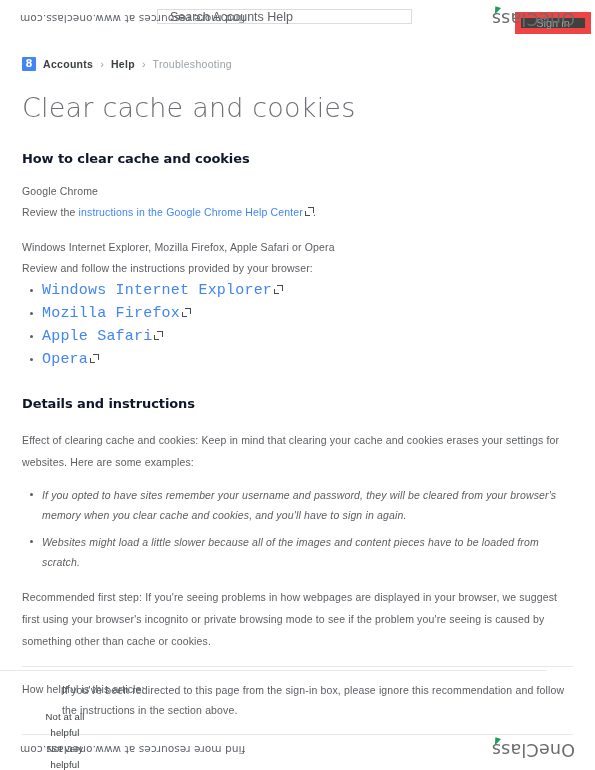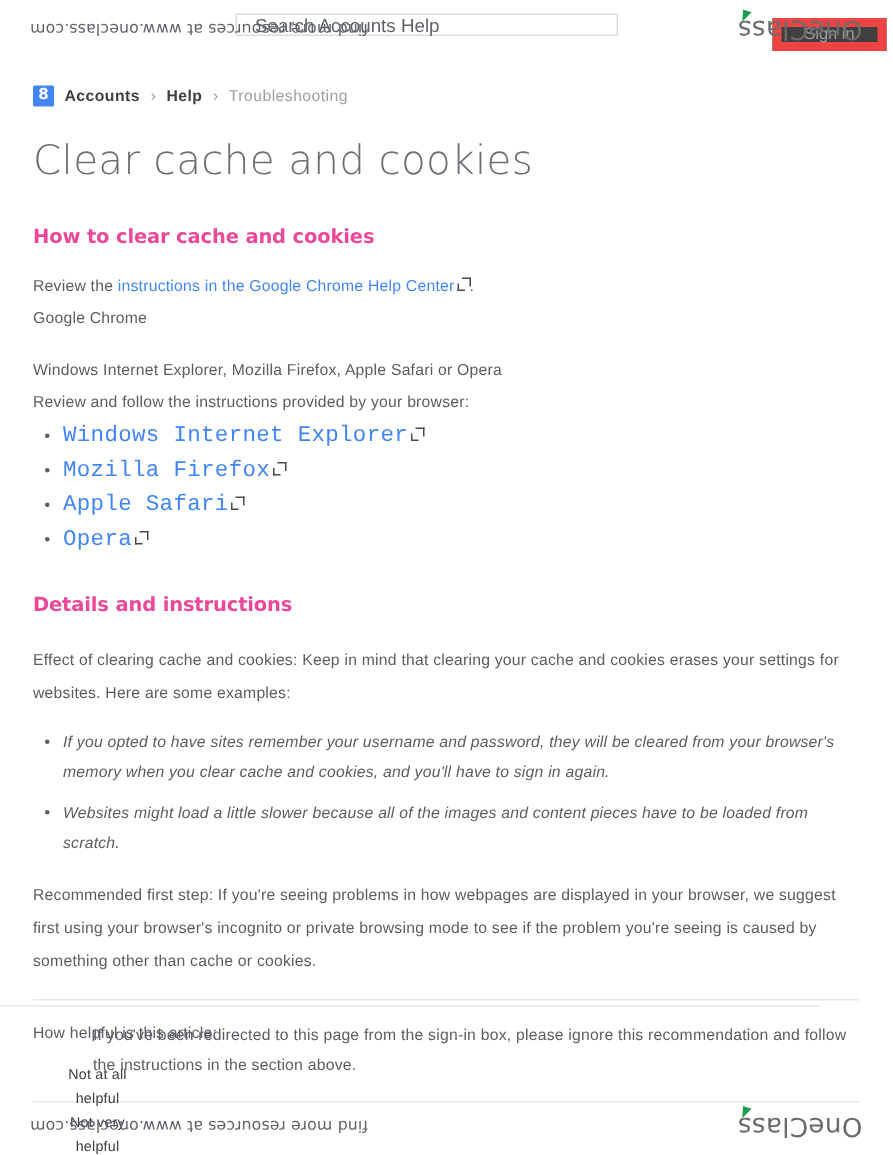--- a/index.html
+++ b/index.html
@@ -171,21 +171,21 @@
     font-weight: 300;
     font-size: 27px;
     color: #6b6f73;
     margin: 0 0 28px 0;
     letter-spacing: 0.2px;
   }
   h2.section-title {
     font-family: "DejaVu Sans", sans-serif;
     font-size: 13px;
     font-weight: bold;
-    color: #ec4899;
+    color: #0f172a;
     margin: 0 0 16px 0;
     letter-spacing: -0.1px;
   }
   h2.section-title.second {
     margin-top: 30px;
     margin-bottom: 18px;
   }
   p.body-text {
     font-size: 10.5px;
     line-height: 19px;
@@ -376,25 +376,25 @@
     <span class="bc-sep">›</span>
     <span class="bc-current">Troubleshooting</span>
   </div>
 
   <div class="content">
 
     <h1 class="page-title">Clear cache and cookies</h1>
 
     <h2 class="section-title">How to clear cache and cookies</h2>
 
+    <p class="body-text">Google Chrome</p>
+
     <p class="body-text">
       <span>Review the </span><a class="inline-link">instructions in the Google Chrome Help Center</a><span class="ext-icon"></span><span>.</span>
     </p>
-
-    <p class="body-text">Google Chrome</p>
 
     <div class="spacer-sm"></div>
 
     <p class="body-text">Windows Internet Explorer, Mozilla Firefox, Apple Safari or Opera</p>
     <p class="body-text">Review and follow the instructions provided by your browser:</p>
 
     <ul class="browser-list">
       <li>
         <a class="inline-link">Windows Internet Explorer</a><span class="ext-icon"></span>
       </li>

